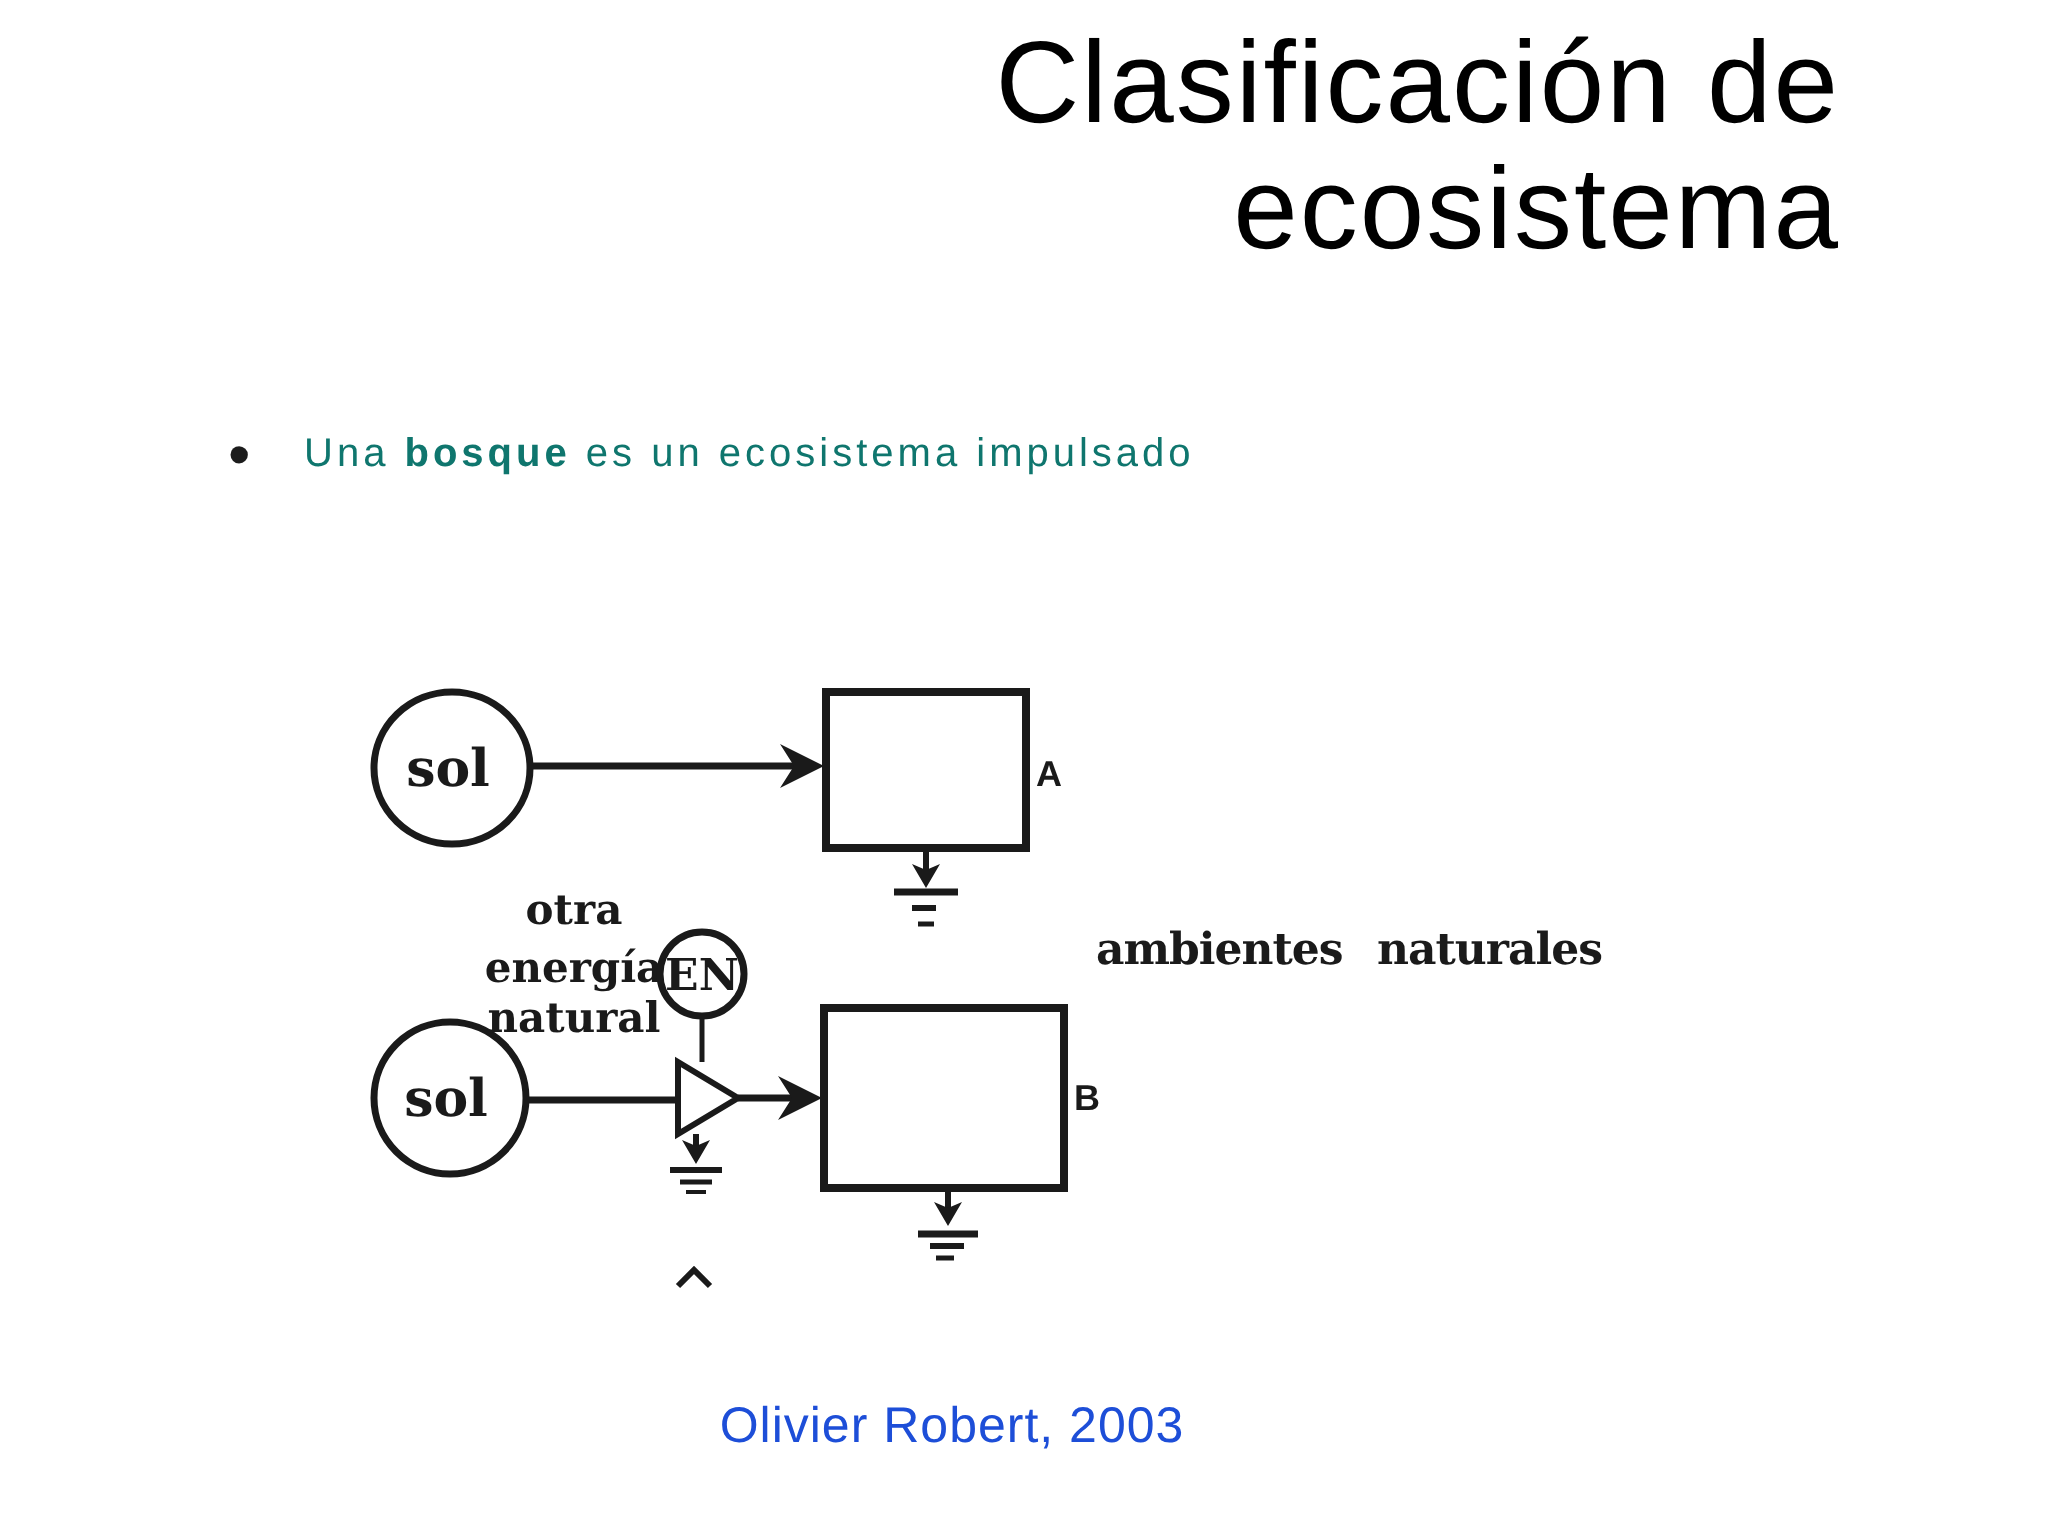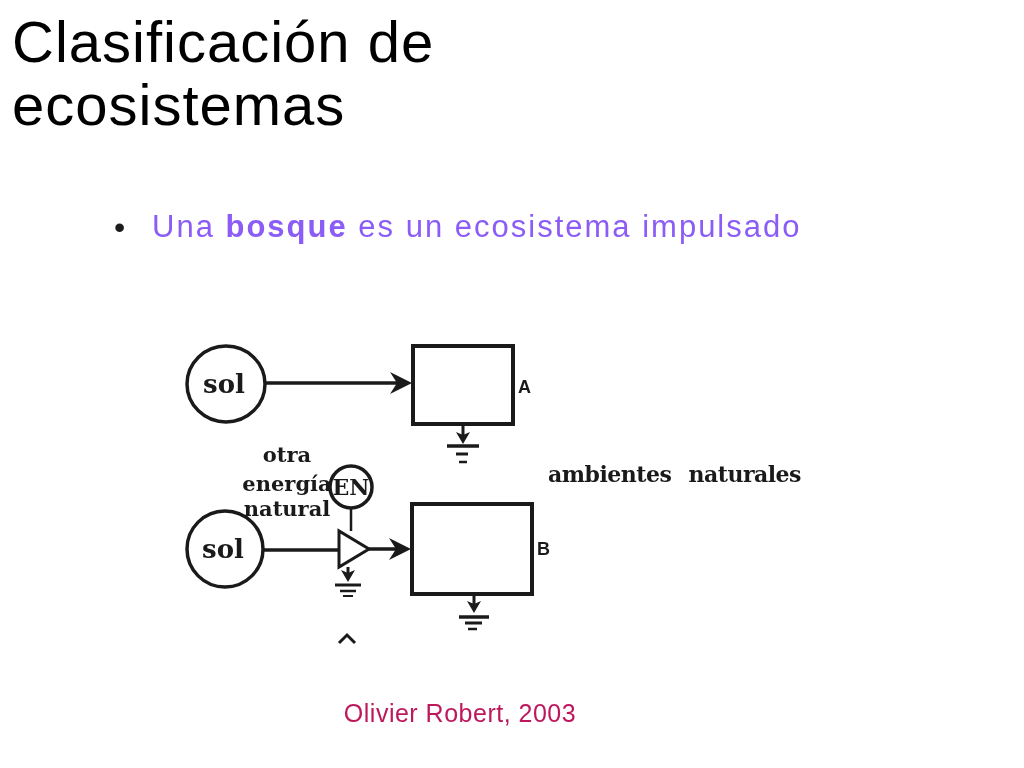--- a/index.html
+++ b/index.html
@@ -11,88 +11,88 @@
     position: relative;
     width: 1024px;
     height: 768px;
     background: #ffffff;
     overflow: hidden;
     font-family: "Liberation Sans", sans-serif;
     color: #000000;
   }
   .title {
     position: absolute;
-    left: 12px;
+    left: 0;
     top: 10px;
     width: 920px;
-    text-align: left;
+    text-align: right;
     font-size: 58px;
     line-height: 63px;
     letter-spacing: 1px;
     color: #000000;
     font-weight: 400;
   }
   .bullet-marker {
     position: absolute;
     left: 114px;
     top: 208px;
     font-size: 32px;
     line-height: 38px;
     color: #1c1c1c;
   }
   .bullet-text {
     position: absolute;
     left: 152px;
     top: 208px;
     width: 700px;
-    font-size: 31px;
+    font-size: 20px;
     line-height: 38px;
     letter-spacing: 2px;
-    color: #8b5cf6;
+    color: #0f766e;
   }
   .bullet-text .b {
     font-weight: bold;
   }
   .figure {
     position: absolute;
     left: 160px;
     top: 304px;
     width: 660px;
     height: 350px;
   }
   .figure svg {
     display: block;
   }
   .caption {
     position: absolute;
-    left: 0;
+    left: 16px;
     top: 699px;
     width: 920px;
     text-align: center;
     font-size: 25px;
     letter-spacing: 0.5px;
-    color: #be185d;
+    color: #1d4ed8;
   }
   .svg-serif {
     font-family: "DejaVu Serif", serif;
     font-weight: bold;
   }
   .svg-sans {
     font-family: "Liberation Sans", sans-serif;
     font-weight: bold;
   }
 </style>
 </head>
 <body>
 
 <div class="slide">
 
   <h1 class="title" style="margin:0; font-weight:400;">
     <div>Clasificación de</div>
-    <div>ecosistemas</div>
+    <div>ecosistema</div>
   </h1>
 
   <span class="bullet-marker">•</span>
 
   <div class="bullet-text">
     <div><span>Una </span><span class="b">bosque</span><span> es un ecosistema impulsado</span></div>
   </div>
 
   <div class="figure">
     <svg width="660" height="350" viewBox="0 0 660 350">

